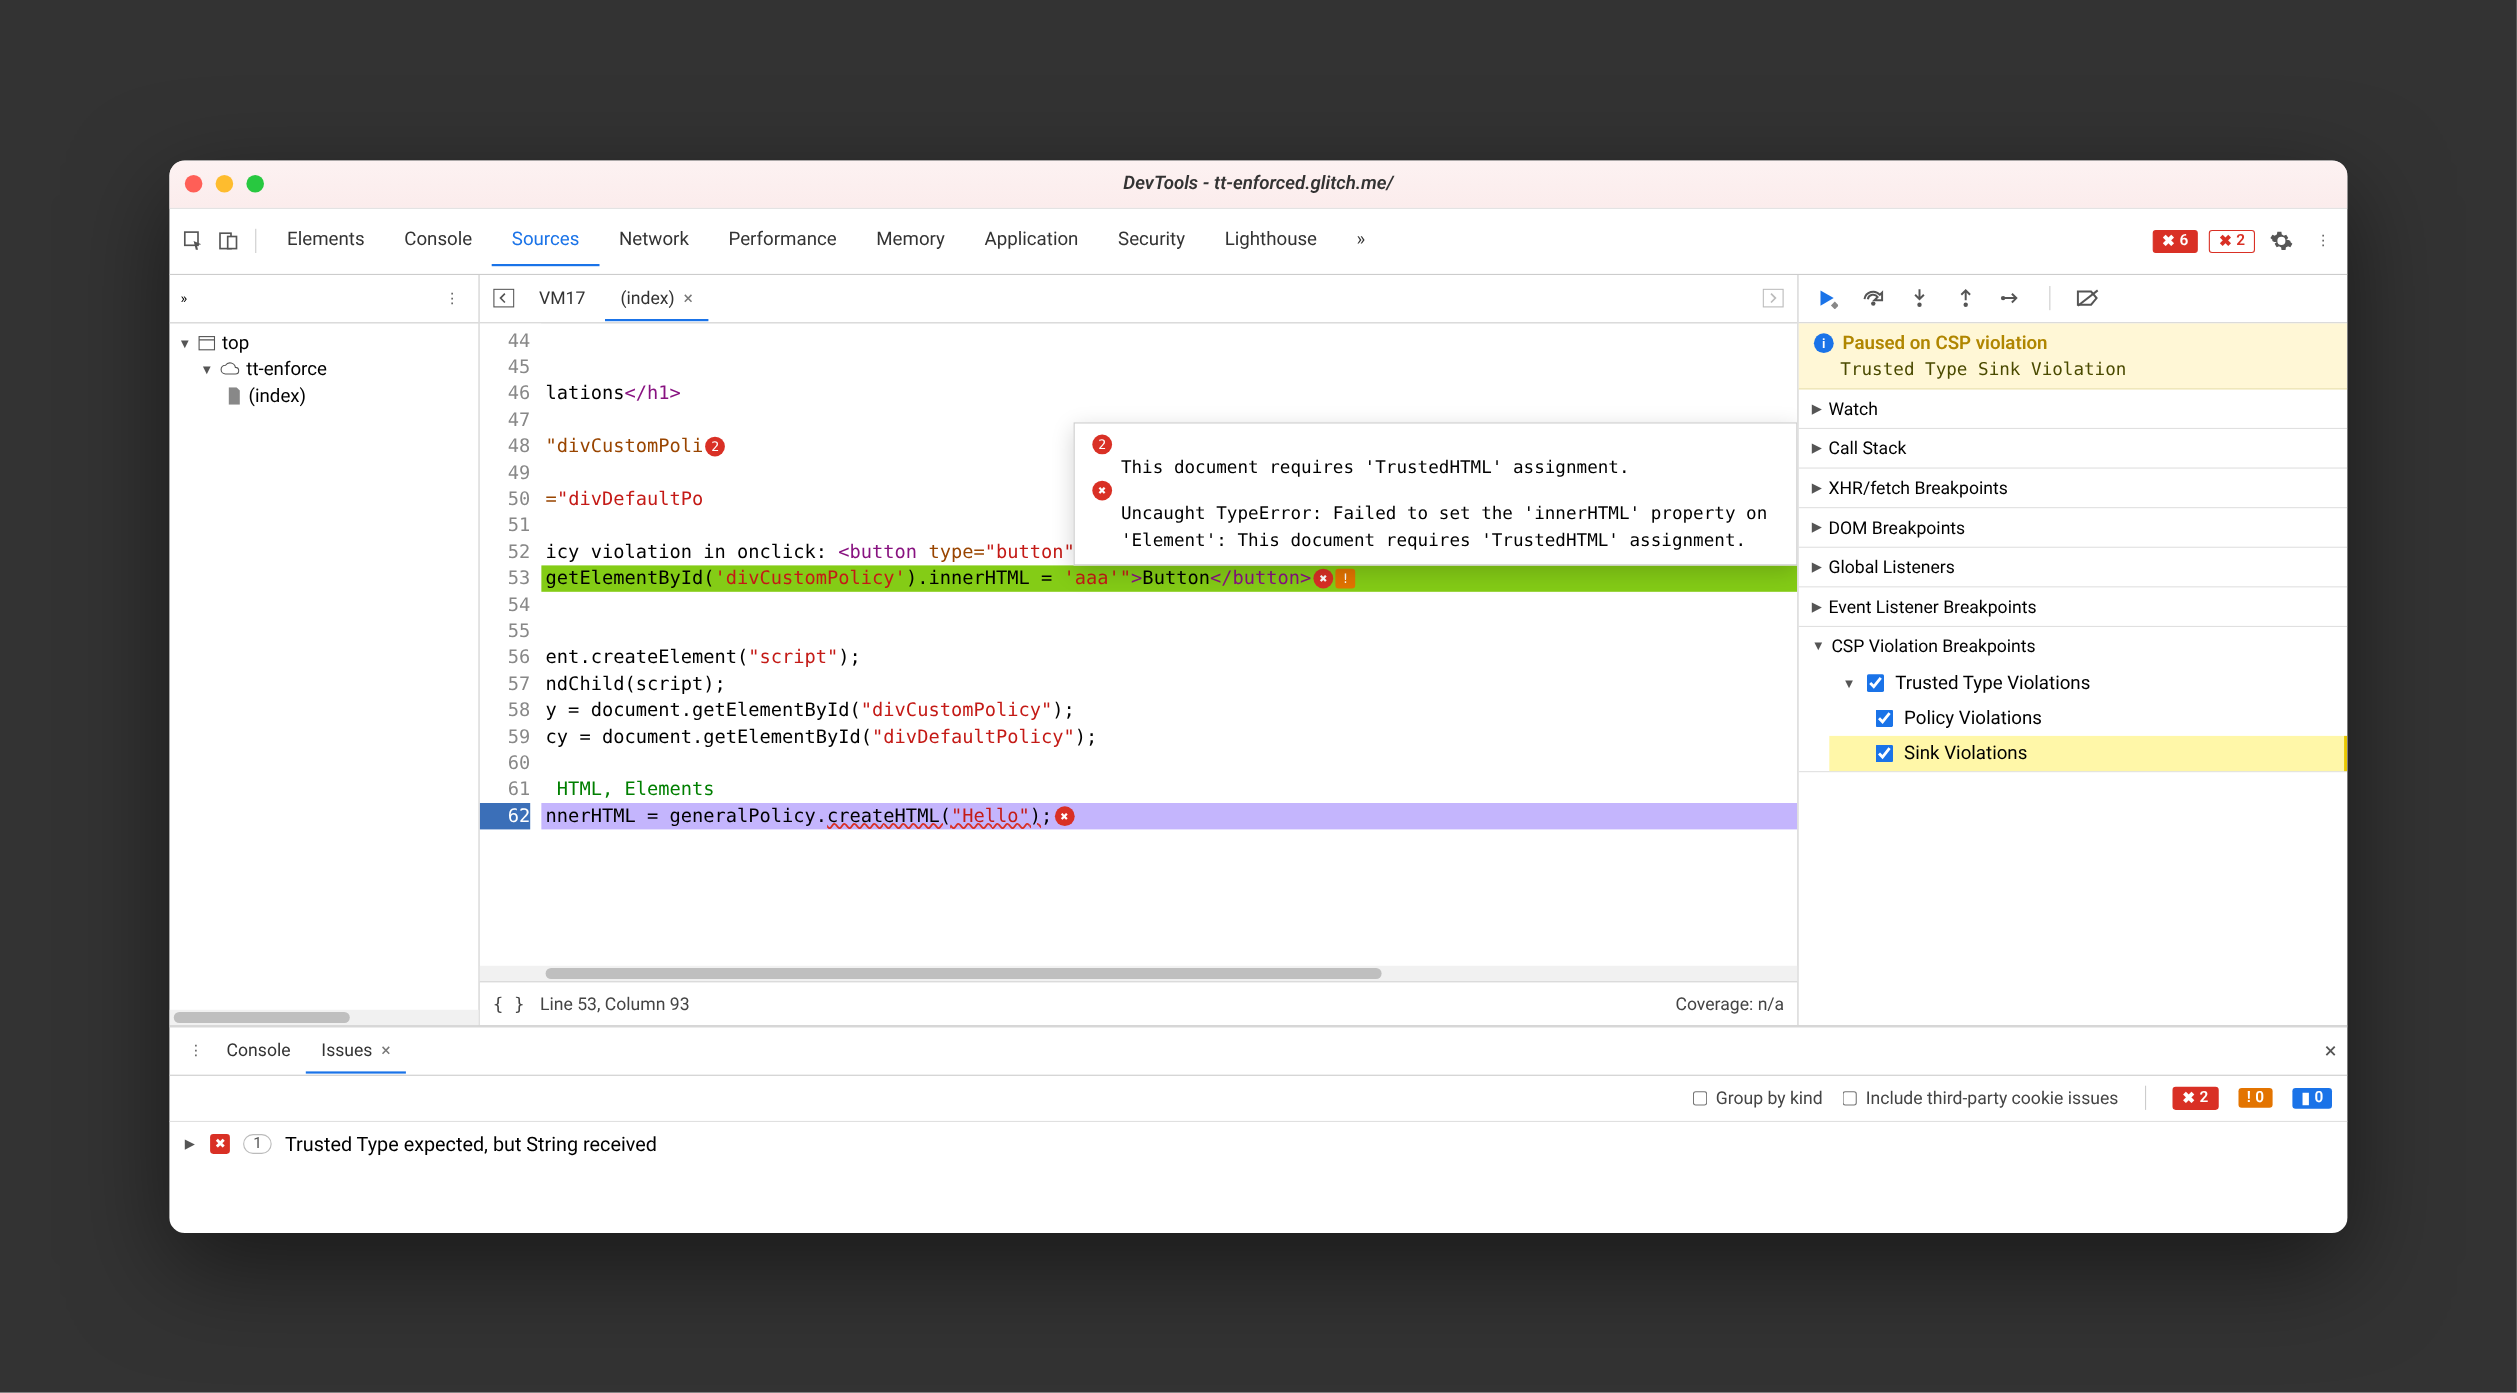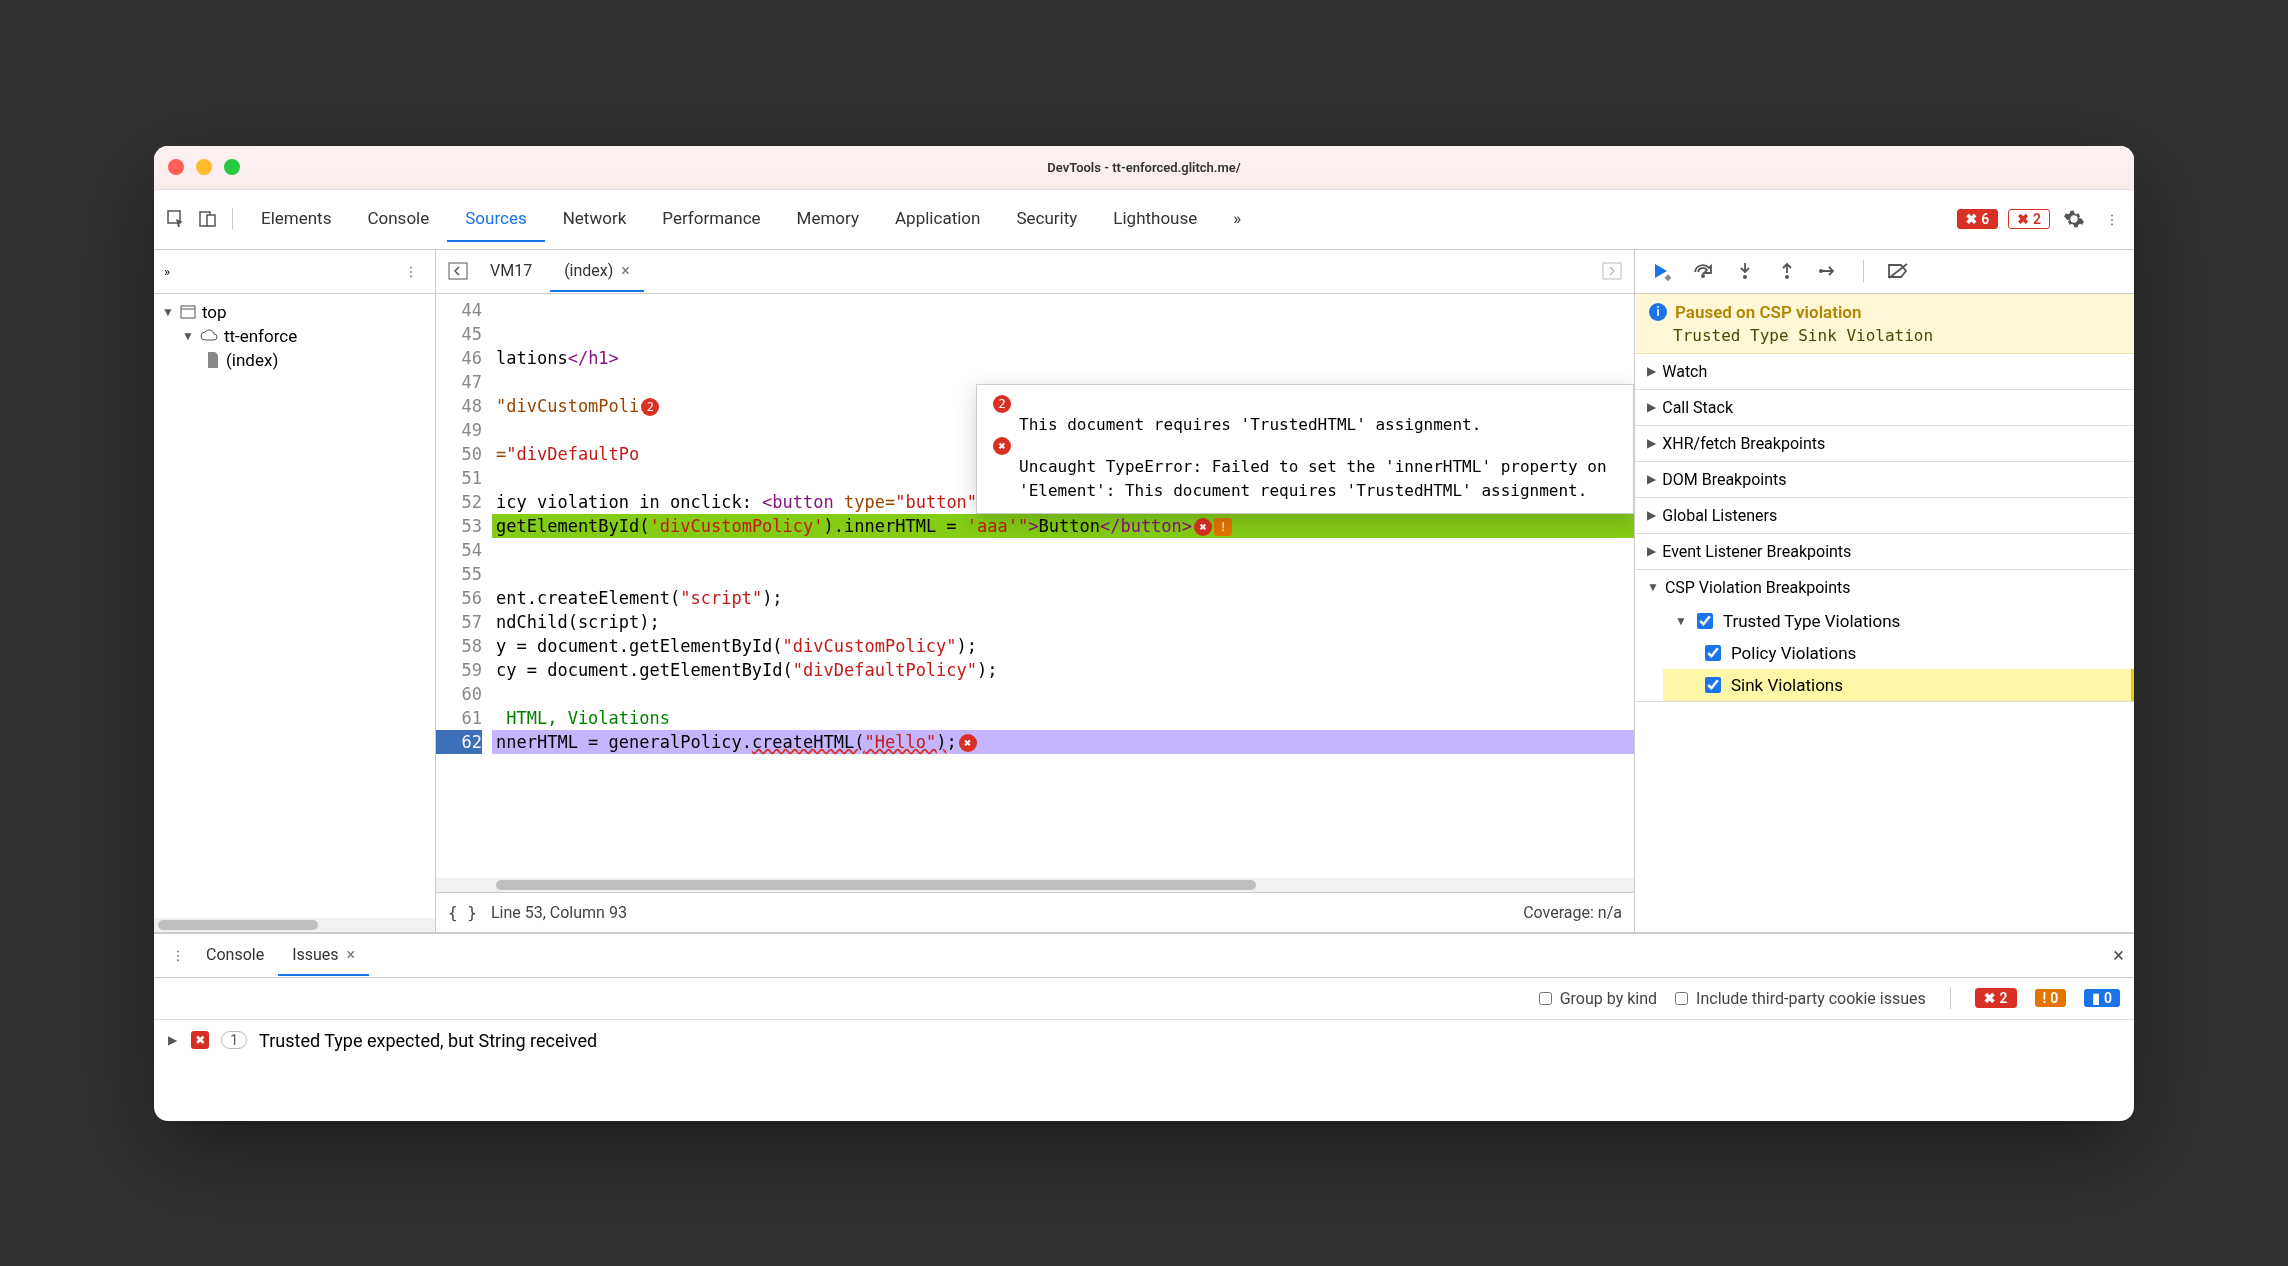--- a/index.html
+++ b/index.html
@@ -31,21 +31,21 @@
   align-items: center;
   padding: 0 14px;
   border-bottom: 1px solid #e3e3e3;
   position: relative;
 }
 .traffic { display: flex; gap: 12px; }
 .traffic span { width: 16px; height: 16px; border-radius: 50%; }
 .t-red { background:#ff5f57; }
 .t-yel { background:#febc2e; }
 .t-grn { background:#28c840; }
-.title { position:absolute; left:50%; transform:translateX(-50%); font-weight:600; font-size:13px; color:#333; }
+.title { position:absolute; left:50%; transform:translateX(-50%); font-weight:600; font-size:17px; color:#333;font-style:italic; }
 .tabsbar {
   height: 60px;
   display:flex;
   align-items:center;
   border-bottom:1px solid #ccc;
   padding: 0 8px;
   gap: 4px;
 }
 .tool-icon { width:28px; height:28px; display:flex; align-items:center; justify-content:center; color:#555; cursor:pointer; }
 .divider-v { width:1px; height:22px; background:#ccc; margin:0 6px; }
@@ -263,21 +263,21 @@
           <div class="row"></div>
           <div class="row">icy violation in onclick: <span class="s-tag">&lt;button</span> <span class="s-attr">type=</span><span class="s-str">"button"</span></div>
           <div class="row hl">getElementById(<span class="s-str">'divCustomPolicy'</span>).innerHTML = <span class="s-str">'aaa'</span><span class="s-str">"</span><span class="s-tag">&gt;</span>Button<span class="s-tag">&lt;/button&gt;</span><span class="inline-icon ic-err">✖</span><span class="inline-icon ic-warn">!</span></div>
           <div class="row"></div>
             <div class="row"></div>
           <div class="row">ent.createElement(<span class="s-str">"script"</span>);</div>
           <div class="row">ndChild(script);</div>
           <div class="row">y = document.getElementById(<span class="s-str">"divCustomPolicy"</span>);</div>
           <div class="row">cy = document.getElementById(<span class="s-str">"divDefaultPolicy"</span>);</div>
           <div class="row"></div>
-          <div class="row"><span class="s-comm"> HTML, Violations</span></div>
+          <div class="row"><span class="s-comm"> HTML, Elements</span></div>
           <div class="row exec">nnerHTML = generalPolicy.<span class="s-err-u">createHTML(</span><span class="s-str s-err-u">"Hello"</span><span class="s-err-u">)</span>;<span class="inline-icon ic-err">✖</span></div>
         </div>
 
         <div class="tooltip">
           <div class="t-row">
               <span class="inline-icon ic-err">2</span>
             </div>
           <div class="t-row" style="padding-left:28px;">This document requires 'TrustedHTML' assignment.</div>
           <div class="t-row">
               <span class="inline-icon ic-err">✖</span>

